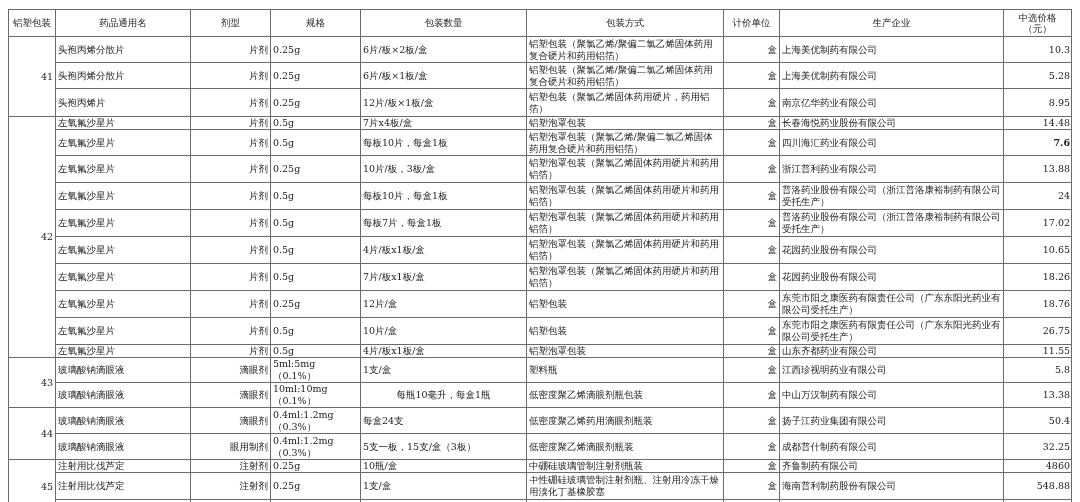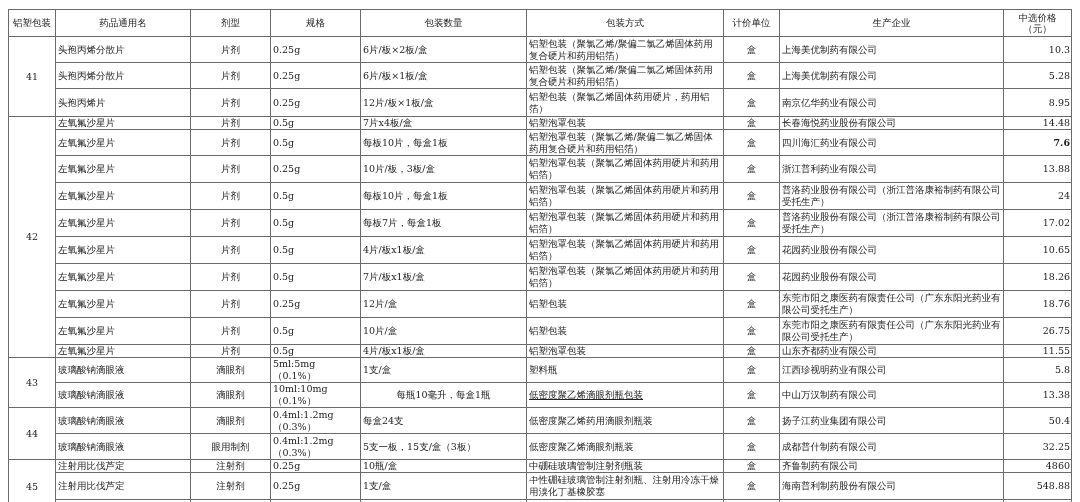--- a/index.html
+++ b/index.html
@@ -3,21 +3,21 @@
 <meta charset="utf-8">
 <style>
   html, body { margin: 0; padding: 0; background: #ffffff; }
   body { width: 1080px; height: 502px; overflow: hidden; position: relative;
          font-family: "DejaVu Serif", "Liberation Serif", serif; color: #222; }
   table.grid { position: absolute; left: 8px; top: 9px; border-collapse: collapse;
                table-layout: fixed; font-size: 9.5px; line-height: 12px; }
   table.grid td, table.grid th { border: 1px solid #6b6b6b; padding: 0 2px;
                vertical-align: middle; overflow: hidden; font-weight: normal; }
   table.grid th { height: 26px; text-align: center; color: #222; }
-  .c { text-align: center; }
+  .c { text-align: right; }
   .r { text-align: right; padding-right: 1px !important; }
   .l { text-align: left; }
   .wrap { white-space: normal; word-break: break-all; }
 </style>
 </head>
 <body>
 
 <table class="grid">
   <colgroup>
     <col style="width:47px">
@@ -185,21 +185,21 @@
         <td class="l wrap" style="height: 12px;">塑料瓶</td>
         <td class="c" style="height: 12px;">盒</td>
         <td class="l wrap" style="height: 12px;">江西珍视明药业有限公司</td>
         <td class="r" style="height: 12px;">5.8</td>
       </tr>
       <tr>
         <td class="l" style="height: 12px;">玻璃酸钠滴眼液</td>
         <td class="c" style="height: 12px;">滴眼剂</td>
         <td class="l" style="height: 12px;">10ml:10mg（0.1%）</td>
         <td class="l" style="height: 12px; text-align: center;">每瓶10毫升，每盒1瓶</td>
-        <td class="l wrap" style="height: 12px; text-decoration: underline;">低密度聚乙烯滴眼剂瓶包装</td>
+        <td class="l wrap" style="height: 12px;">低密度聚乙烯滴眼剂瓶包装</td>
         <td class="c" style="height: 12px;">盒</td>
         <td class="l wrap" style="height: 12px;">中山万汉制药有限公司</td>
         <td class="r" style="height: 12px;">13.38</td>
       </tr>
       <tr>
         <td class="c" rowspan="2">44</td>
         <td class="l" style="height: 25px;">玻璃酸钠滴眼液</td>
         <td class="c" style="height: 25px;">滴眼剂</td>
         <td class="l" style="height: 25px;">0.4ml:1.2mg（0.3%）</td>
         <td class="l" style="height: 25px;">每盒24支</td>

